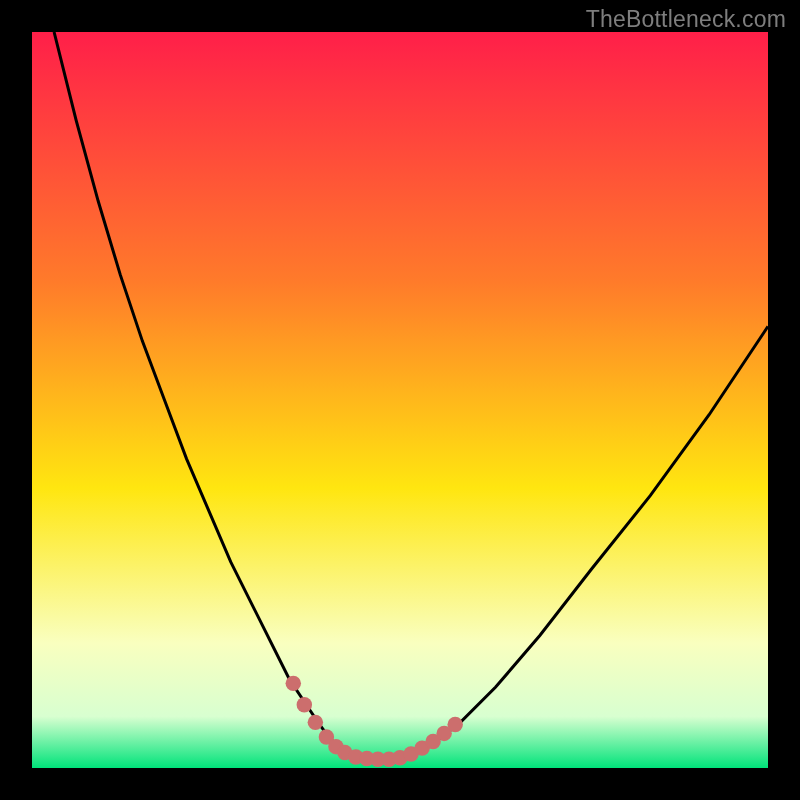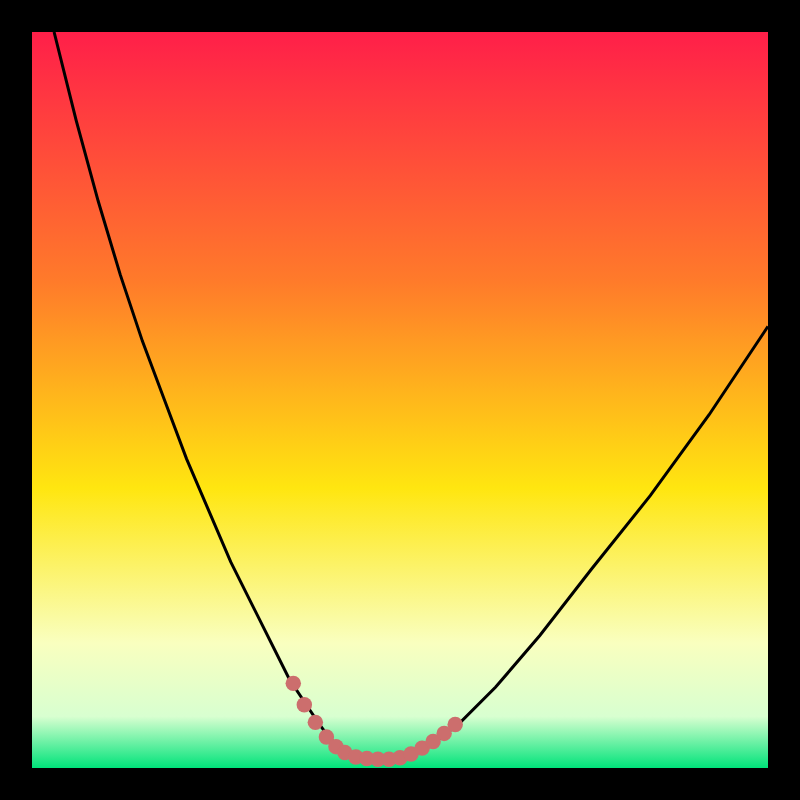--- a/index.html
+++ b/index.html
@@ -29,20 +29,21 @@
     right: 14px;
     color: #7e7e7e;
     font-size: 23px;
     letter-spacing: 0.2px;
   }
 </style>
 </head>
 <body>
 
 <div class="frame">
+  <div class="watermark">TheBottleneck.com</div>
 
   <svg class="plot" viewBox="0 0 100 100" preserveAspectRatio="none">
     <defs>
       <linearGradient id="bg-grad" x1="0" y1="0" x2="0" y2="1">
         <stop id="g0" offset="0%" stop-color="#ff1f49"></stop>
         <stop id="g1" offset="34%" stop-color="#ff7b2a"></stop>
         <stop id="g2" offset="62%" stop-color="#ffe610"></stop>
         <stop id="g3" offset="83%" stop-color="#f9ffbf"></stop>
         <stop id="g4" offset="93%" stop-color="#d8ffd0"></stop>
         <stop id="g5" offset="100%" stop-color="#00e37a"></stop>

